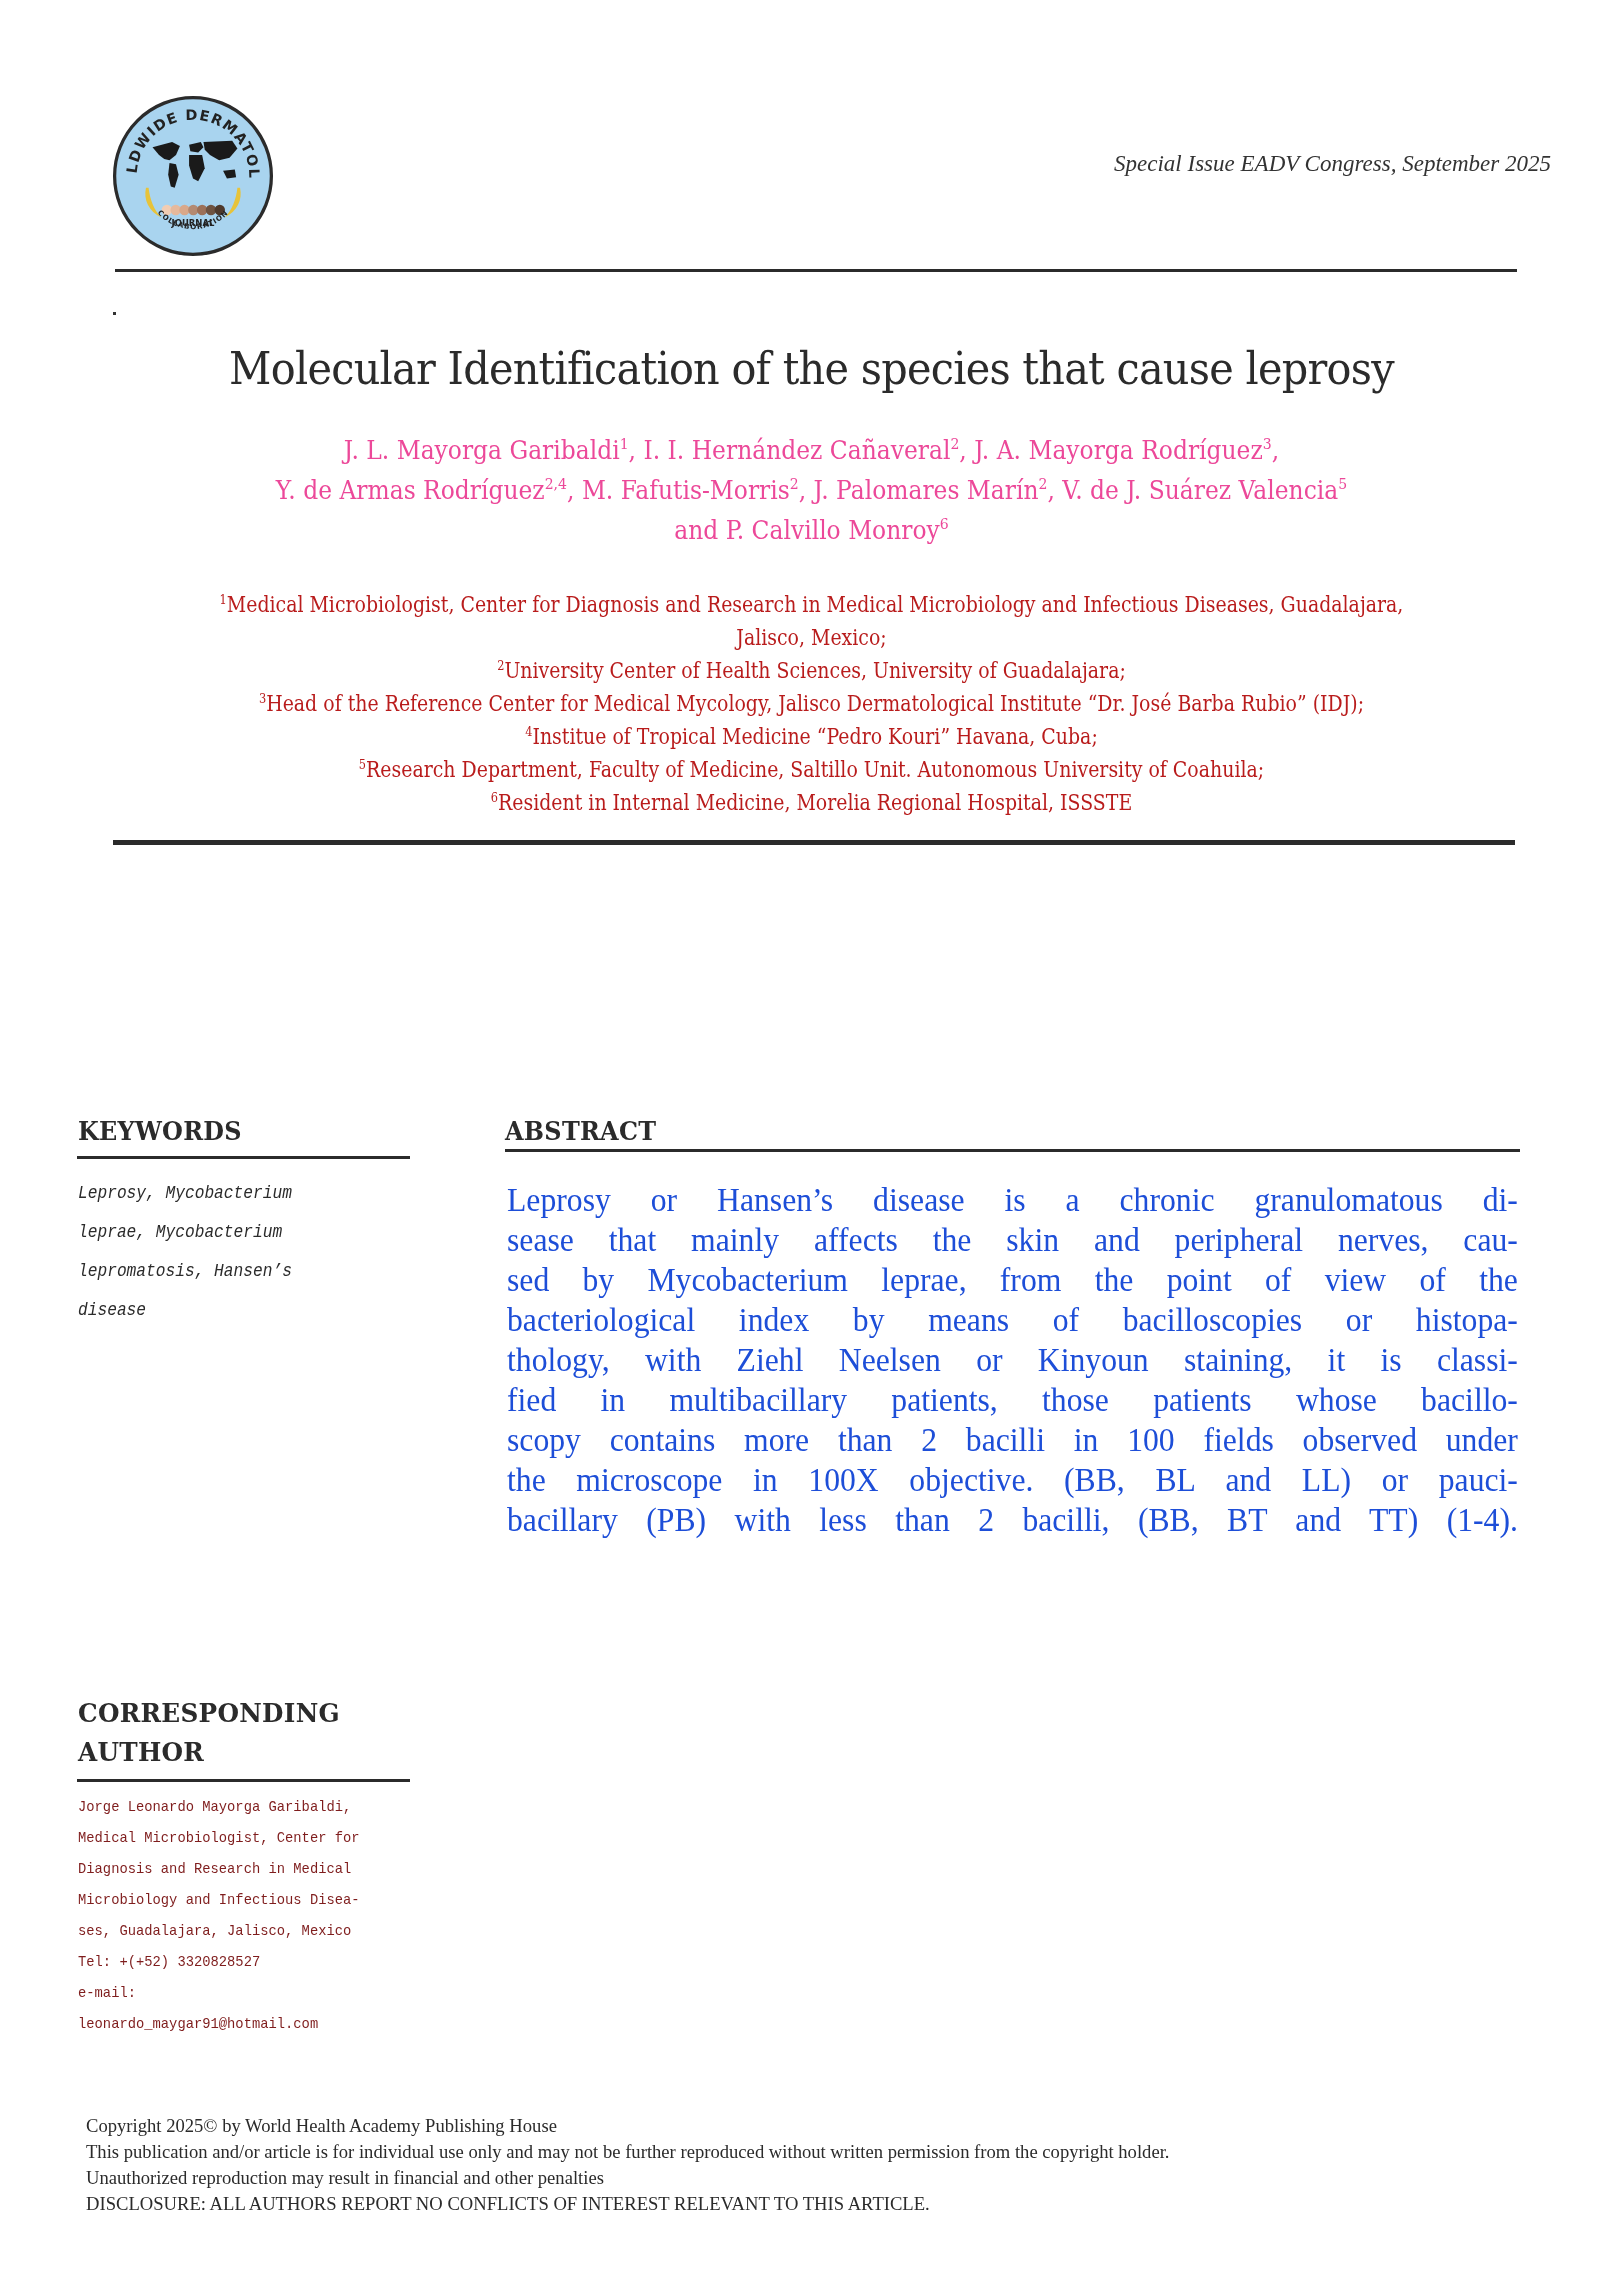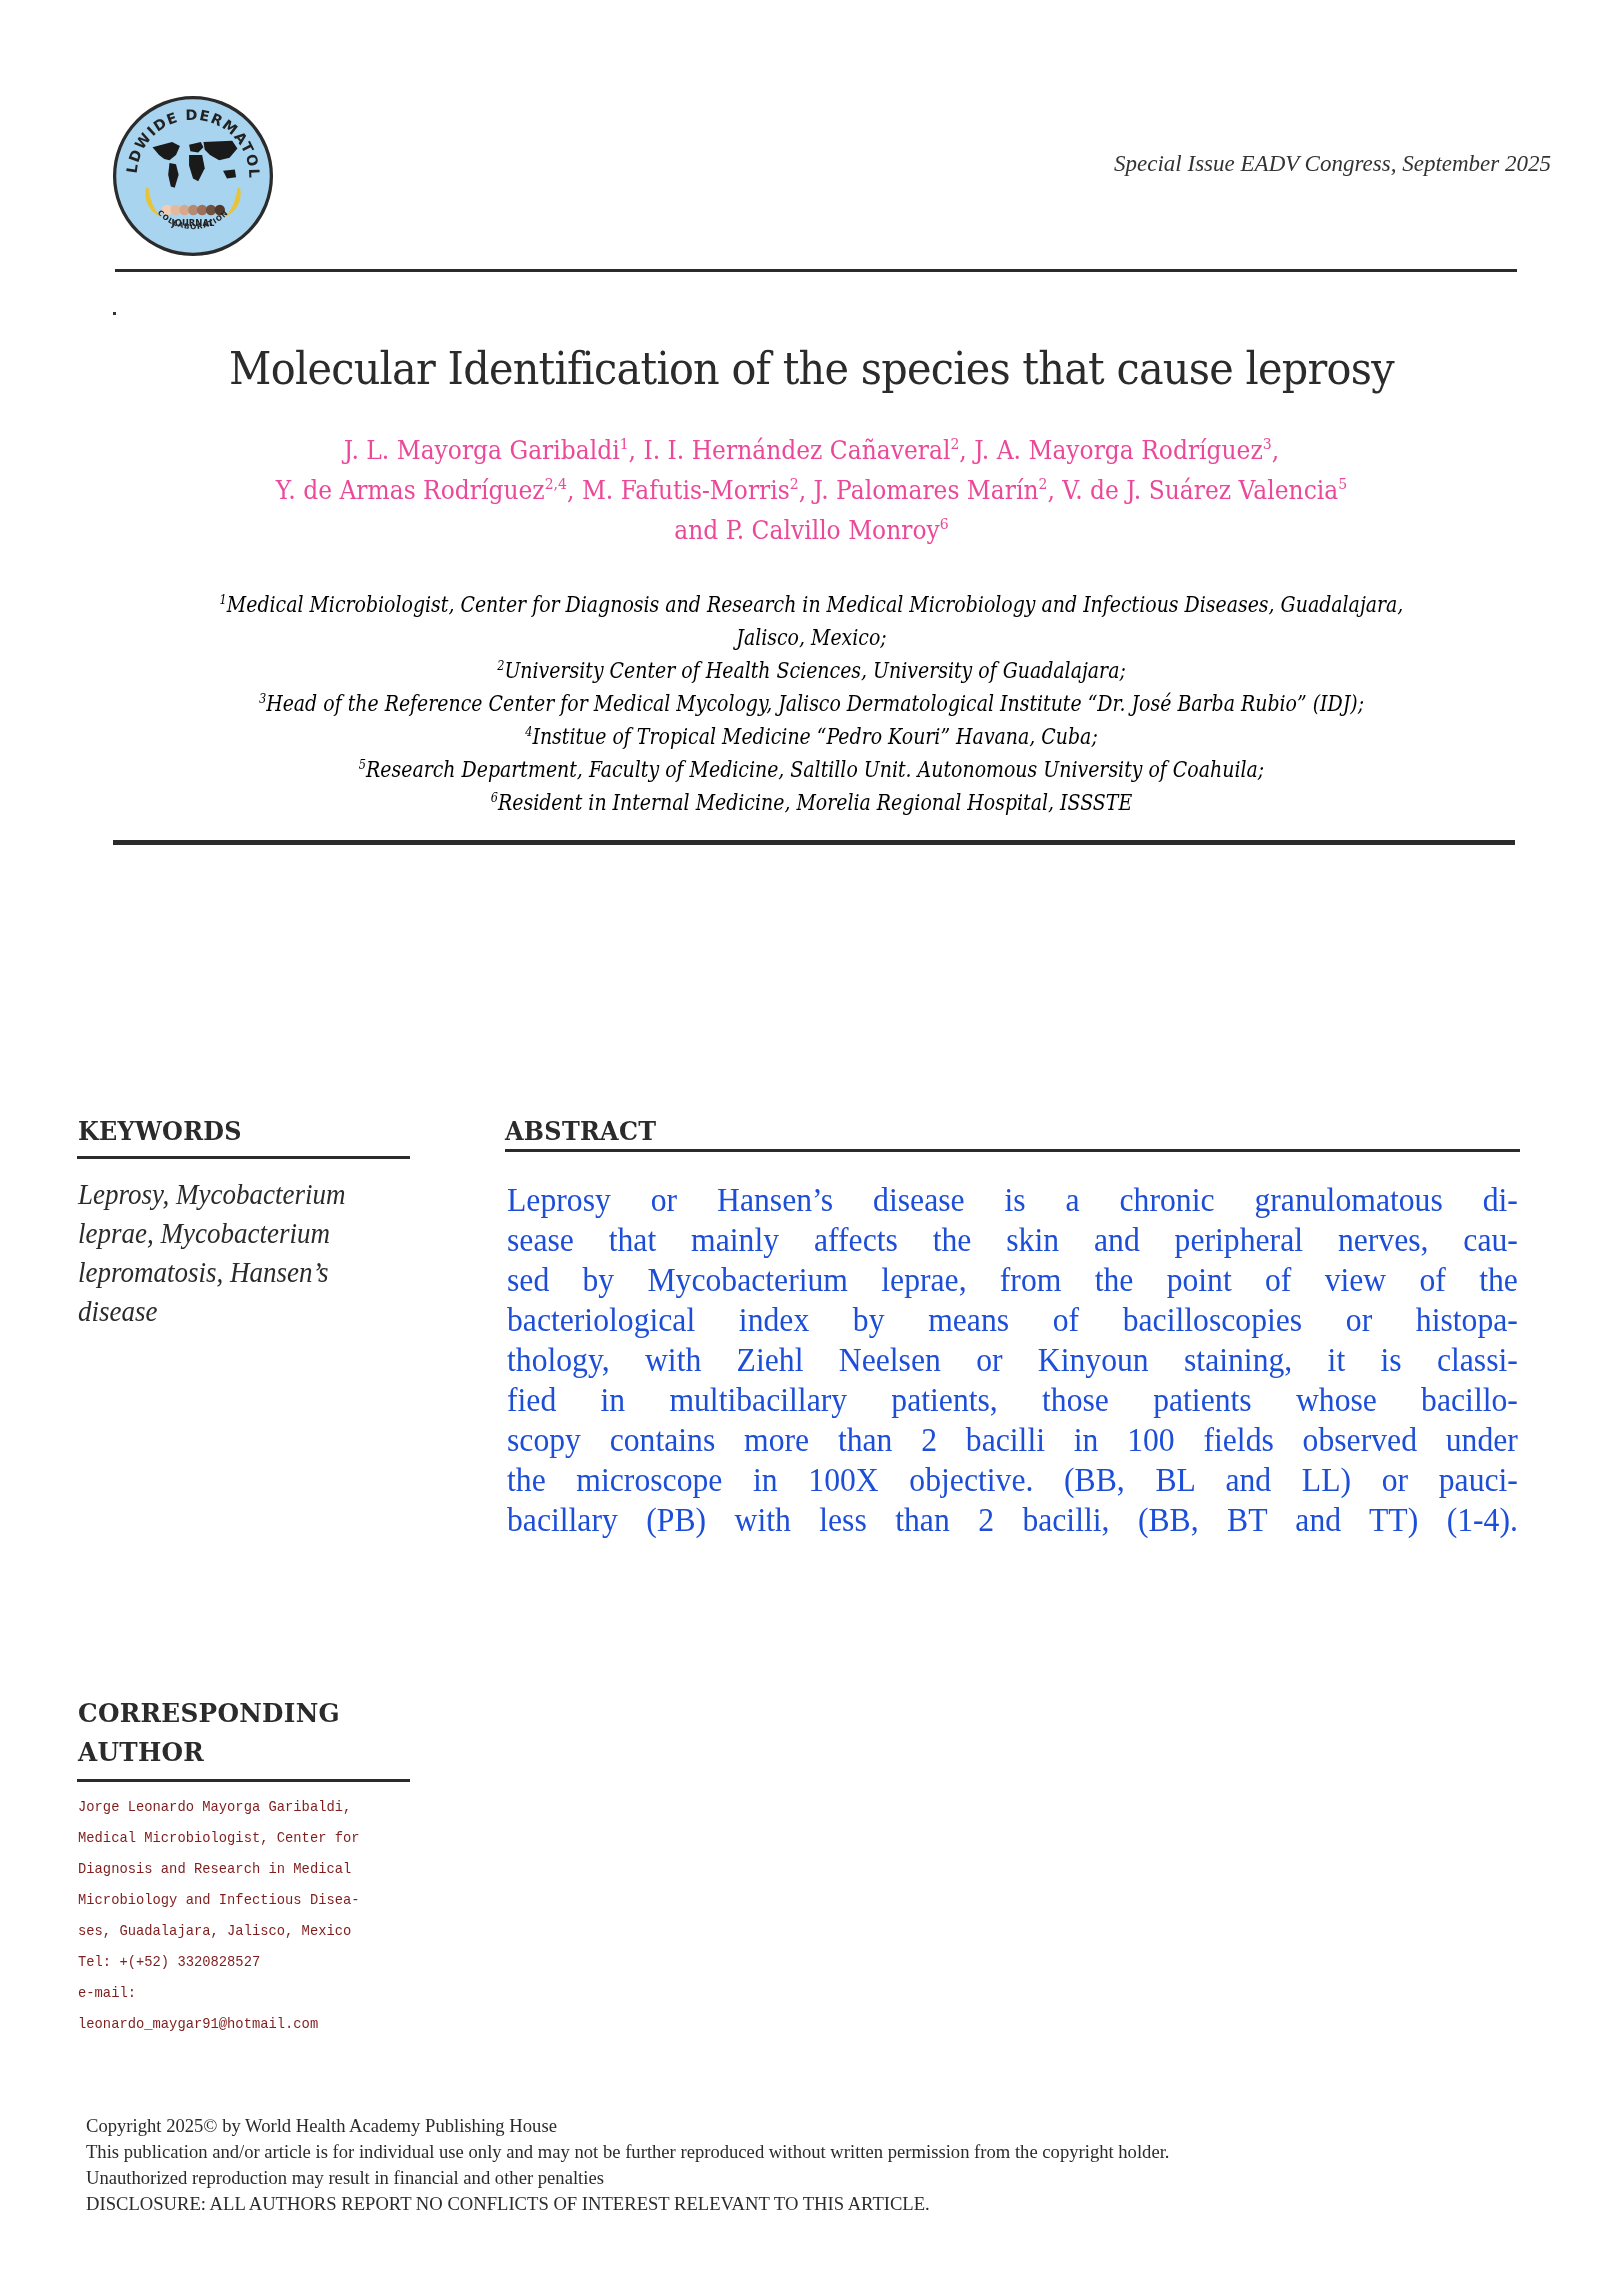--- a/index.html
+++ b/index.html
@@ -13,30 +13,30 @@
   .rule { position: absolute; background: #2b2b2b; }
   #rule-top { left: 115px; top: 269px; width: 1402px; height: 3.3px; }
   #dot { position: absolute; left: 113px; top: 312px; width: 2.6px; height: 3.3px; background: #333; }
 
   #title { position: absolute; left: 0; width: 1623px; top: 342px; text-align: center; font-family: "DejaVu Serif", serif; font-size: 45px; color: #2b2b2b; letter-spacing: -0.8px; transform: scaleX(0.92); transform-origin: center; }
 
   #authors { position: absolute; left: 0; width: 1623px; top: 430px; text-align: center; font-family: "DejaVu Serif", serif; font-size: 26px; line-height: 40px; color: #ec4899; }
   #authors .line { display: block; transform: scaleX(0.9); }
   sup { font-size: 60%; vertical-align: super; line-height: 0; }
 
-  #affils { position: absolute; left: 0; width: 1623px; top: 588px; text-align: center; font-family: "DejaVu Serif", serif; font-style: italic; font-size: 21.5px; line-height: 33px; color: #000000; }
+  #affils { position: absolute; left: 0; width: 1623px; top: 588px; text-align: center; font-family: "DejaVu Serif", serif; font-size: 21.5px; line-height: 33px; color: #b91c1c; }
   #affils .line { display: block; transform: scaleX(0.88); }
 
   #rule-mid { left: 113px; top: 840px; width: 1402px; height: 5.2px; }
 
   
   .sec-head { position: absolute; font-family: "DejaVu Serif", serif; font-weight: bold; font-size: 26px; color: #2b2b2b; letter-spacing: 0.3px; transform-origin: left; }
   #kw-head { left: 78px; top: 1116px; transform: scaleX(0.92); }
   #kw-rule { left: 77px; top: 1156px; width: 333px; height: 3.3px; }
-  #kw-text { position: absolute; left: 78px; top: 1174px; width: 365px; font-family: Liberation Serif, serif; font-style: italic; font-size: 30px; line-height: 39px; color: #2b2b2b; }
+  #kw-text { position: absolute; left: 78px; top: 1174px; width: 365px; font-family: Liberation Mono, monospace; font-style: italic; font-size: 18px; line-height: 39px; color: #2b2b2b; }
   #kw-text .line { display: block; transform: scaleX(0.9); transform-origin: left; white-space: nowrap; }
 
   #abs-head { left: 505px; top: 1116px; transform: scaleX(0.92); }
   #abs-rule { left: 505px; top: 1149px; width: 1015px; height: 3.3px; }
   #abs-text { position: absolute; left: 507px; top: 1180px; width: 1011px; font-family: "Liberation Serif", serif; font-size: 33px; line-height: 40px; color: #1d4ed8; }
   #abs-text .line { display: block; text-align: justify; text-align-last: justify; white-space: nowrap; transform: scaleX(0.96); transform-origin: left; width: 1053px; }
 
   #ca-head { left: 78px; top: 1694px; line-height: 39px; transform: scaleX(0.95); }
   #ca-rule { left: 77px; top: 1779px; width: 333px; height: 3.3px; }
   #ca-text { position: absolute; left: 78px; top: 1792px; width: 417px; font-family: Liberation Mono, monospace; font-size: 15px; line-height: 31px; color: #7f1d1d; }

